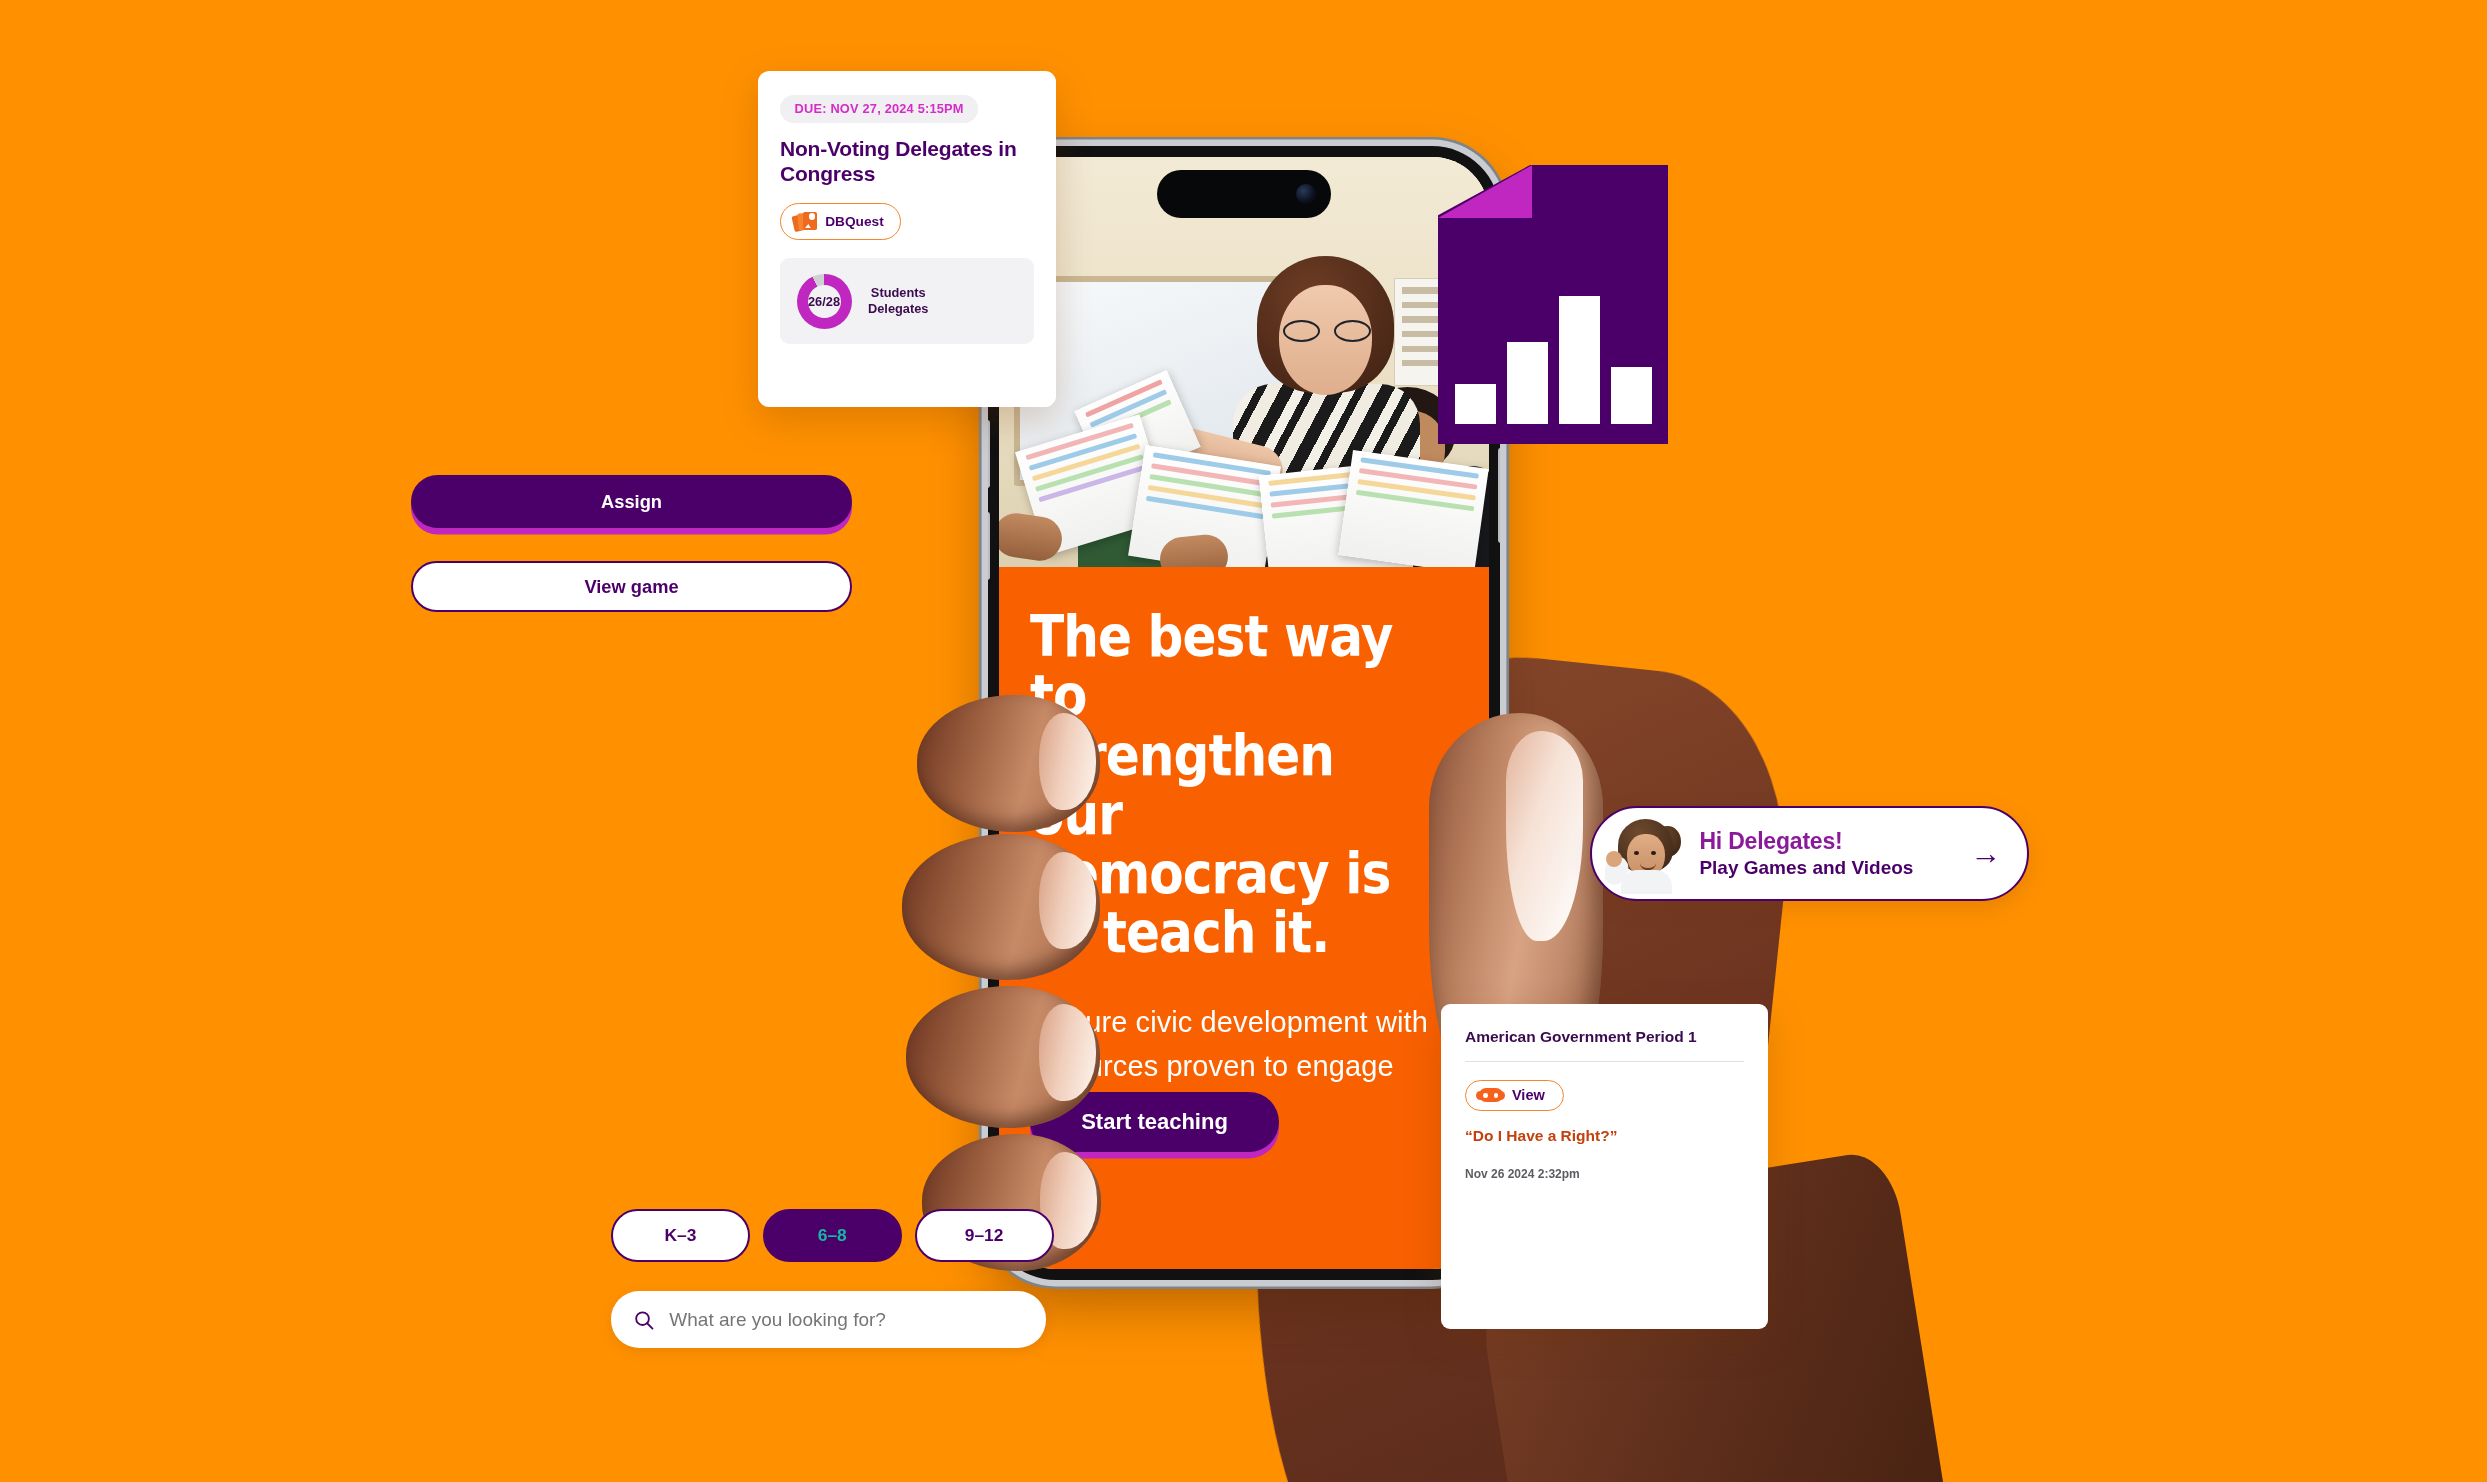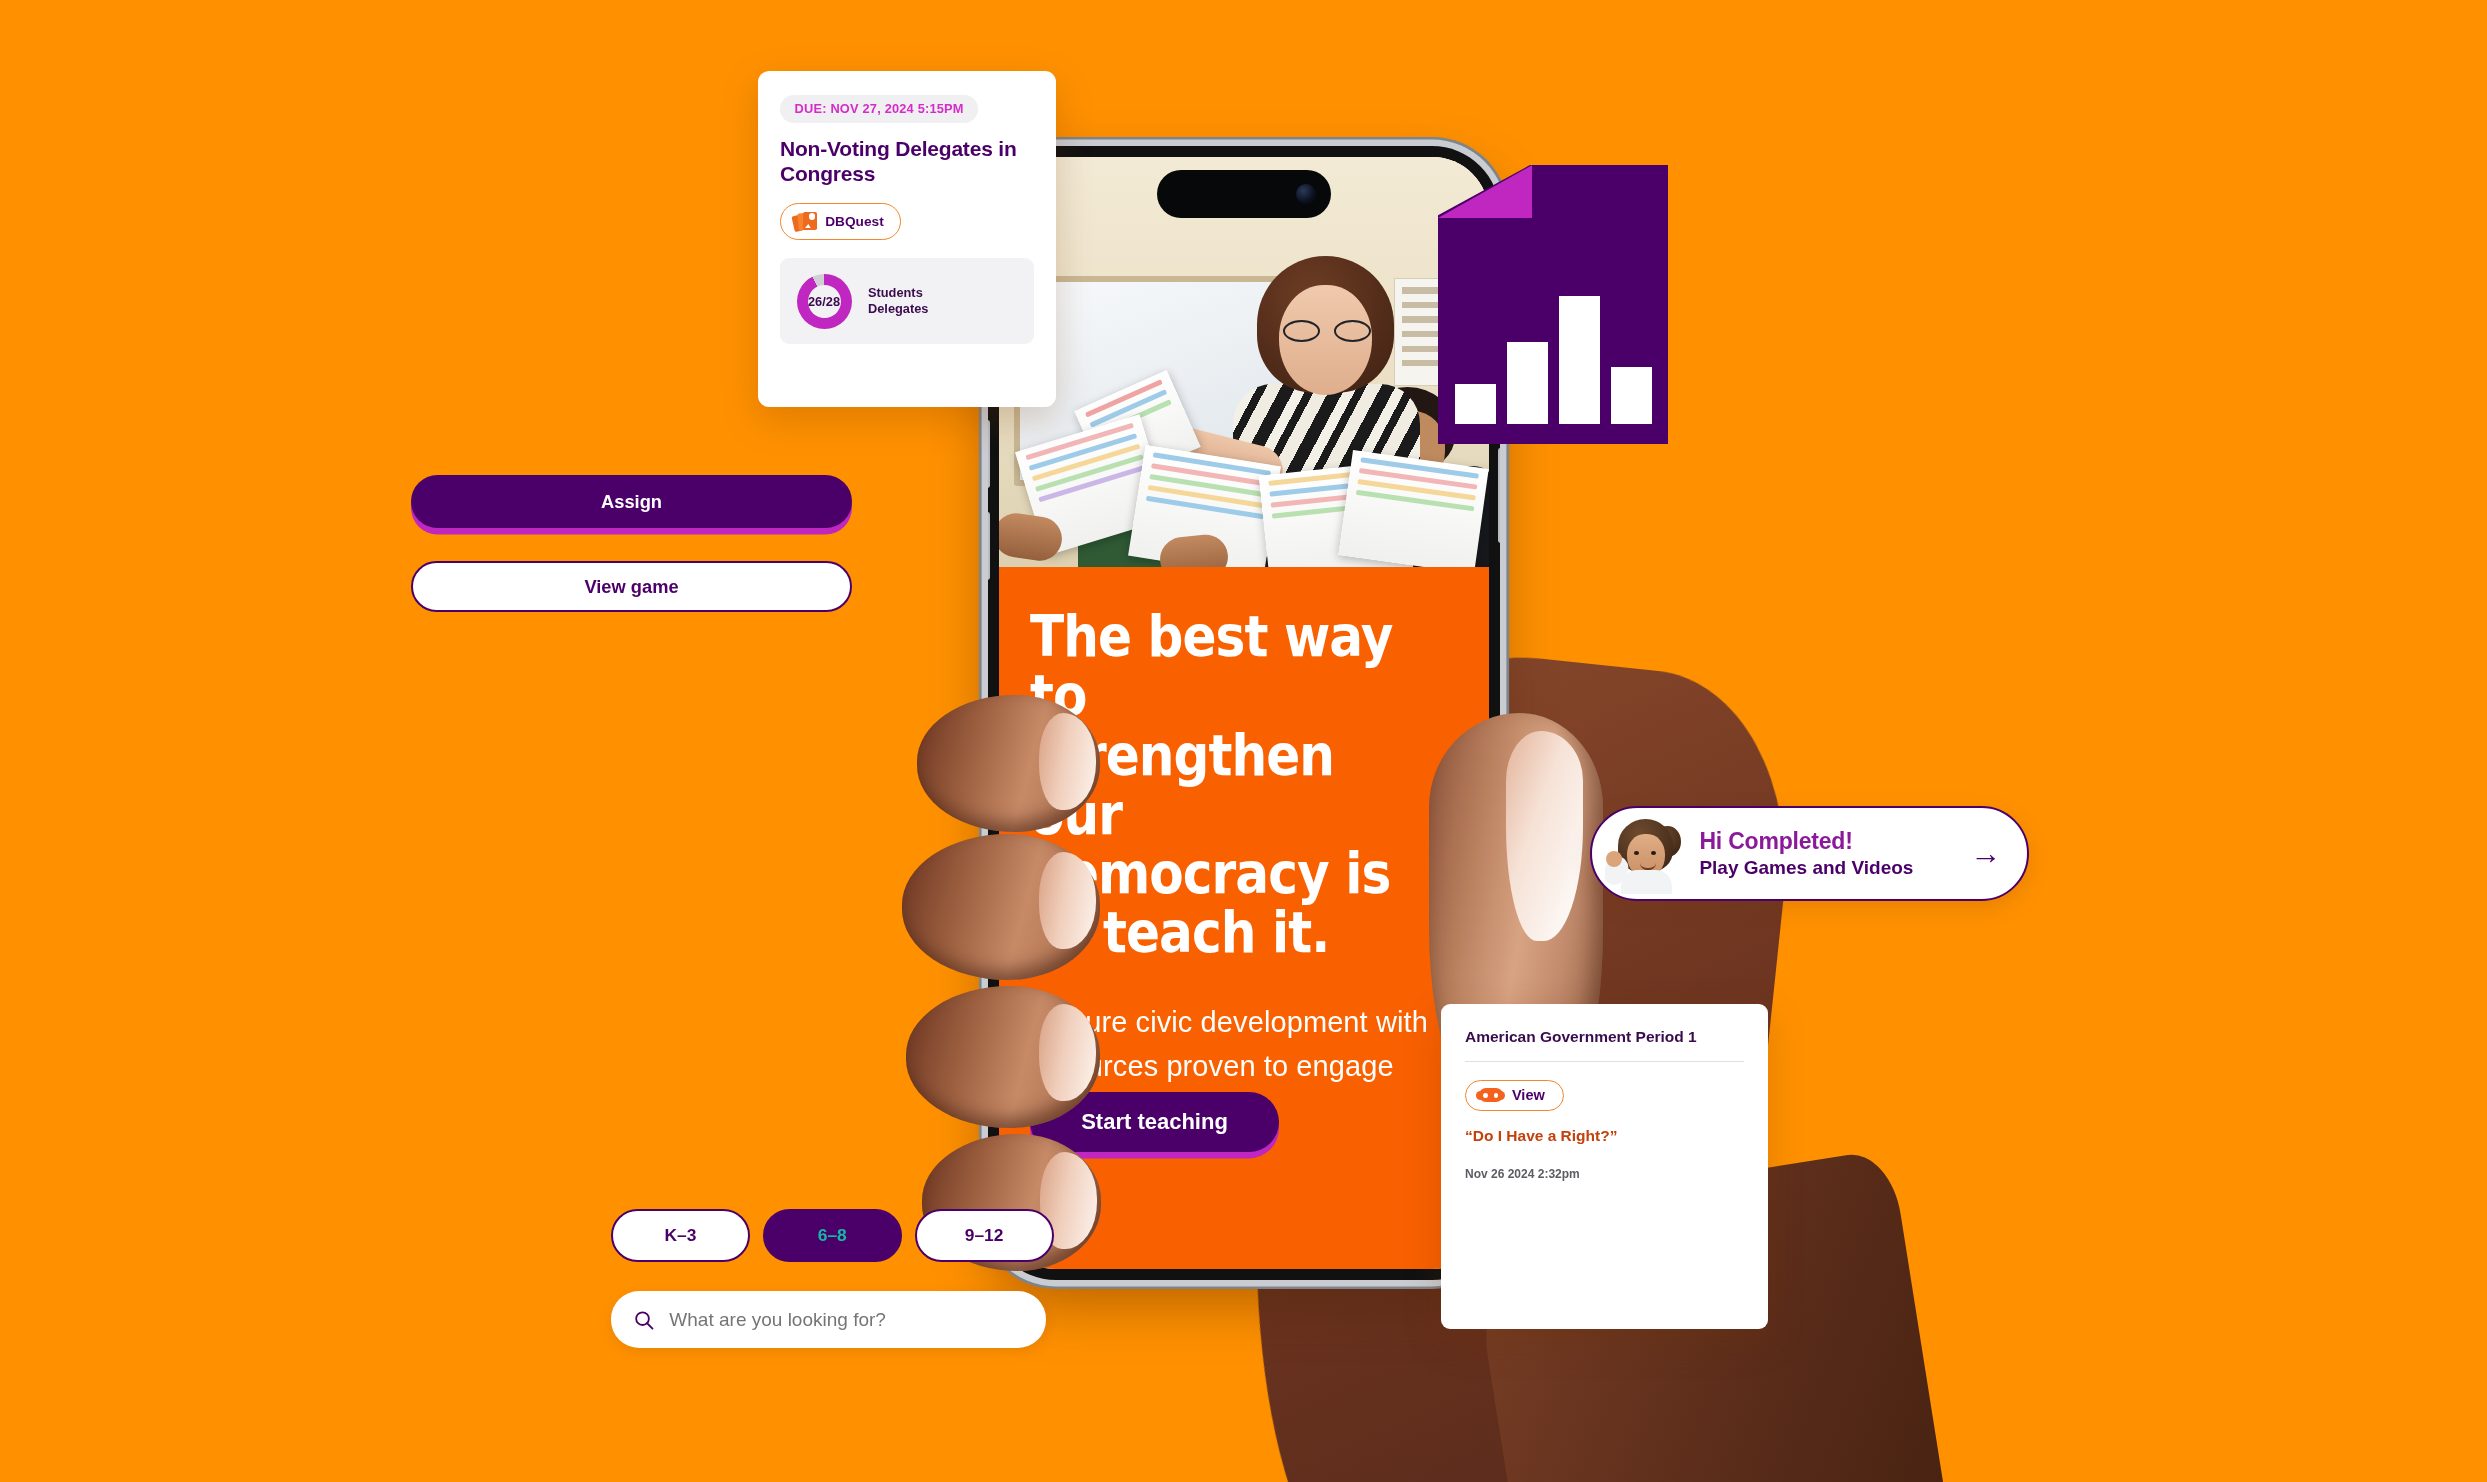--- a/index.html
+++ b/index.html
@@ -147,21 +147,21 @@
     border: 1.5px solid #F5862B; border-radius: 20px; padding: 6.4px 16.5px 6.4px 12px;
     color: #4B0069; font-size: 13.7px; font-weight: 700; background: #fff; cursor: pointer;
   }
   .dbq-ico { position: relative; width: 24px; height: 22px; }
   .dbq-ico span { position: absolute; background: #EE6A1E; border-radius: 1.8px; }
   .dbq-ico .c1 { left: 0; top: 4.6px; width: 12px; height: 15.5px; transform: rotate(-13deg); }
   .dbq-ico .c2 { left: 4.6px; top: 2.7px; width: 12px; height: 16.5px; transform: rotate(-5deg); background: #F7842C; }
   .dbq-ico .c3 { left: 10px; top: 0.9px; width: 13.7px; height: 18.3px; background: #EE6A1E; }
   .dbq-ico .c3::after { content: ""; position: absolute; right: 1.8px; top: 1.8px; width: 6.4px; height: 6.4px; border-radius: 50%; background: #fff; }
   .dbq-ico .c3::before { content: ""; position: absolute; left: 1.8px; bottom: 1.8px; width: 10px; height: 5.5px; background: #fff; clip-path: polygon(0 100%,35% 22%,62% 100%); }
-  .progress-box { margin-top: 18.3px; background: #F2F2F4; border-radius: 9.1px; padding: 15.5px 16.5px; display: flex; align-items: center; gap: 16.5px; }
+  .progress-box { margin-top: 18.3px; background: #F2F2F4; border-radius: 9.1px; padding: 15.5px 16.5px; display: flex; align-items: center; gap: 16.5px; text-align: center; }
   .donut { position: relative; width: 55px; height: 55px; border-radius: 50%;
     background: conic-gradient(#C026C0 0deg 334deg, #CFCFD4 334deg 360deg); }
   .donut::after { content: ""; position: absolute; inset: 11px; background: #F2F2F4; border-radius: 50%; }
   .donut span { position: absolute; inset: 0; display: flex; align-items: center; justify-content: center;
     z-index: 2; font-size: 12.8px; font-weight: 700; color: #3A0B4E; }
   .prog-label { font-size: 12.8px; line-height: 1.3; font-weight: 700; color: #3A0B4E; }
 
   
   .assign-btn {
     position: absolute; left: 411px; top: 475px; width: 441px; height: 53px; border-radius: 27.4px;
@@ -417,21 +417,21 @@
       <span class="av-hair"></span>
       <span class="av-face"></span>
       <span class="av-eye l"></span>
         <span class="av-eye r"></span>
       <span class="av-smile"></span>
       <span class="av-torso"></span>
       <span class="av-armwave"></span>
       <span class="av-hand"></span>
     </div>
     <div class="sp-text">
-      <h3>Hi Completed!</h3>
+      <h3>Hi Delegates!</h3>
       <p>Play Games and Videos</p>
     </div>
     <span class="sp-arrow">→</span>
   </div>
 
   <div class="notif-card">
     <div class="notif-title">American Government Period 1</div>
     <div class="notif-rule"></div>
     <div class="game-pill">
       <span class="pad-ico">

